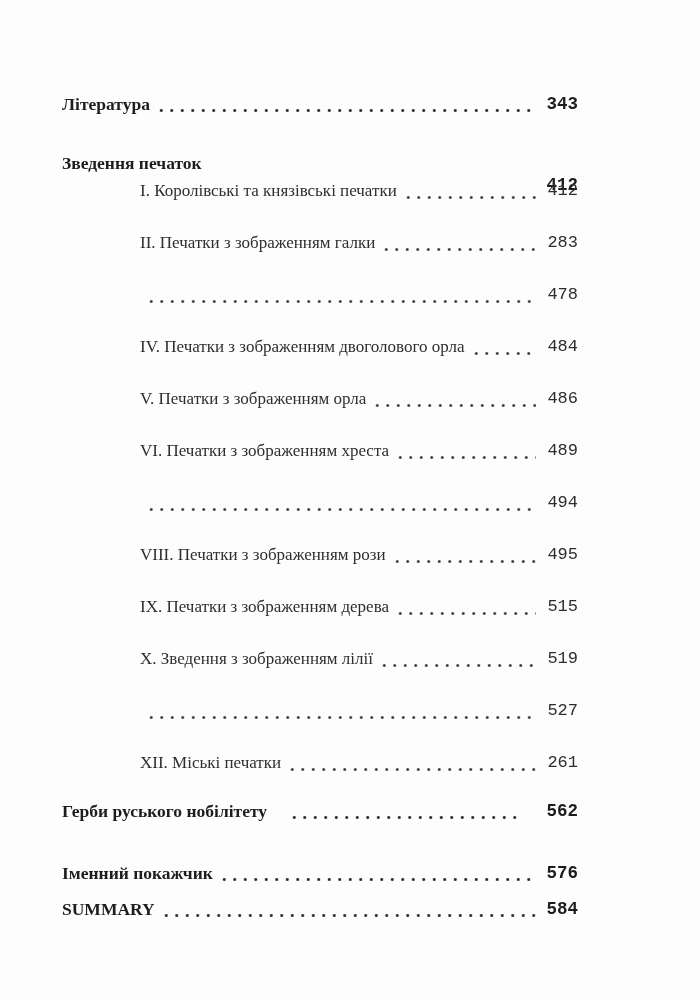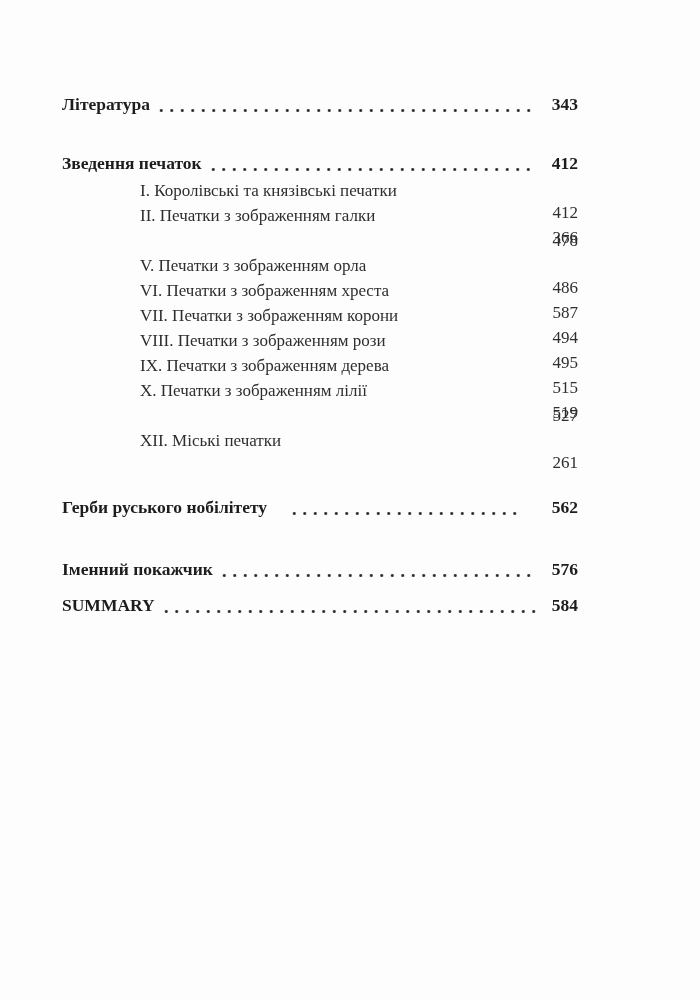--- a/index.html
+++ b/index.html
@@ -31,40 +31,40 @@
     background-image: radial-gradient(circle, #2b2b2b 1.15px, rgba(0,0,0,0) 1.75px);
     background-size: 10.5px 9px;
     background-repeat: repeat-x;
     background-position: left bottom;
   }
   .page-num {
     line-height: 22px;
     min-width: 34px;
     text-align: right;
     white-space: nowrap;
+    font-family: Liberation Mono, monospace;
   }
   .main {
     font-weight: bold;
     font-size: 17.5px;
     color: #1d1d1d;
   }
   .sub {
     font-size: 17px;
     color: #2e2e2e;
     padding-left: 78px;
-    flex-direction: column;
   }
   .sub .leader {
     background-image: radial-gradient(circle, #3a3a3a 1.05px, rgba(0,0,0,0) 1.65px);
   }
   .mt-93 { margin-top: 93px; }
-  .mt-37 { margin-top: 37px; }
+  .mt-37 { margin-top: 37px; flex-direction: column; }
   .mt-6  { margin-top: 6px; }
-  .mt-s  { margin-top: 3px; }
-  .mt-44 { margin-top: 44px; gap: 16px; }
+  .mt-s  { margin-top: 30px; }
+  .mt-44 { margin-top: 26px; gap: 16px; }
   .mt-32 { margin-top: 40px; }
   .mt-33 { margin-top: 14px; }
 </style>
 </head>
 <body>
 
 <div class="toc">
 
   <div class="row main mt-93">
     <span class="label">Література</span>
@@ -80,61 +80,65 @@
 
   <div class="row sub mt-6">
     <span class="label">I. Королівські та князівські печатки</span>
     <span class="leader"></span>
     <span class="page-num">412</span>
   </div>
 
   <div class="row sub mt-s">
     <span class="label">II. Печатки з зображенням галки</span>
     <span class="leader"></span>
-    <span class="page-num">366</span>
+    <span class="page-num">283</span>
   </div>
 
   <div class="row sub mt-s">
     <span class="leader"></span>
     <span class="page-num">478</span>
   </div>
 
+  <div class="row sub mt-s">
+    <span class="label">IV. Печатки з зображенням двоголового орла</span>
+    <span class="leader"></span>
+    <span class="page-num">484</span>
+  </div>
 
   <div class="row sub mt-s">
     <span class="label">V. Печатки з зображенням орла</span>
     <span class="leader"></span>
     <span class="page-num">486</span>
   </div>
 
   <div class="row sub mt-s">
     <span class="label">VI. Печатки з зображенням хреста</span>
     <span class="leader"></span>
-    <span class="page-num">587</span>
+    <span class="page-num">489</span>
   </div>
 
   <div class="row sub mt-s">
-    <span class="label">VII. Печатки з зображенням корони</span>
     <span class="leader"></span>
     <span class="page-num">494</span>
   </div>
 
   <div class="row sub mt-s">
     <span class="label">VIII. Печатки з зображенням рози</span>
     <span class="leader"></span>
     <span class="page-num">495</span>
   </div>
 
   <div class="row sub mt-s">
     <span class="label">IX. Печатки з зображенням дерева</span>
     <span class="leader"></span>
     <span class="page-num">515</span>
   </div>
 
   <div class="row sub mt-s">
-    <span class="label">X. Печатки з зображенням лілії</span>
+    <span class="label">X. Зведення з зображенням лілії</span>
     <span class="leader"></span>
     <span class="page-num">519</span>
   </div>
 
   <div class="row sub mt-s">
     <span class="leader"></span>
     <span class="page-num">527</span>
   </div>
 
   <div class="row sub mt-s">

